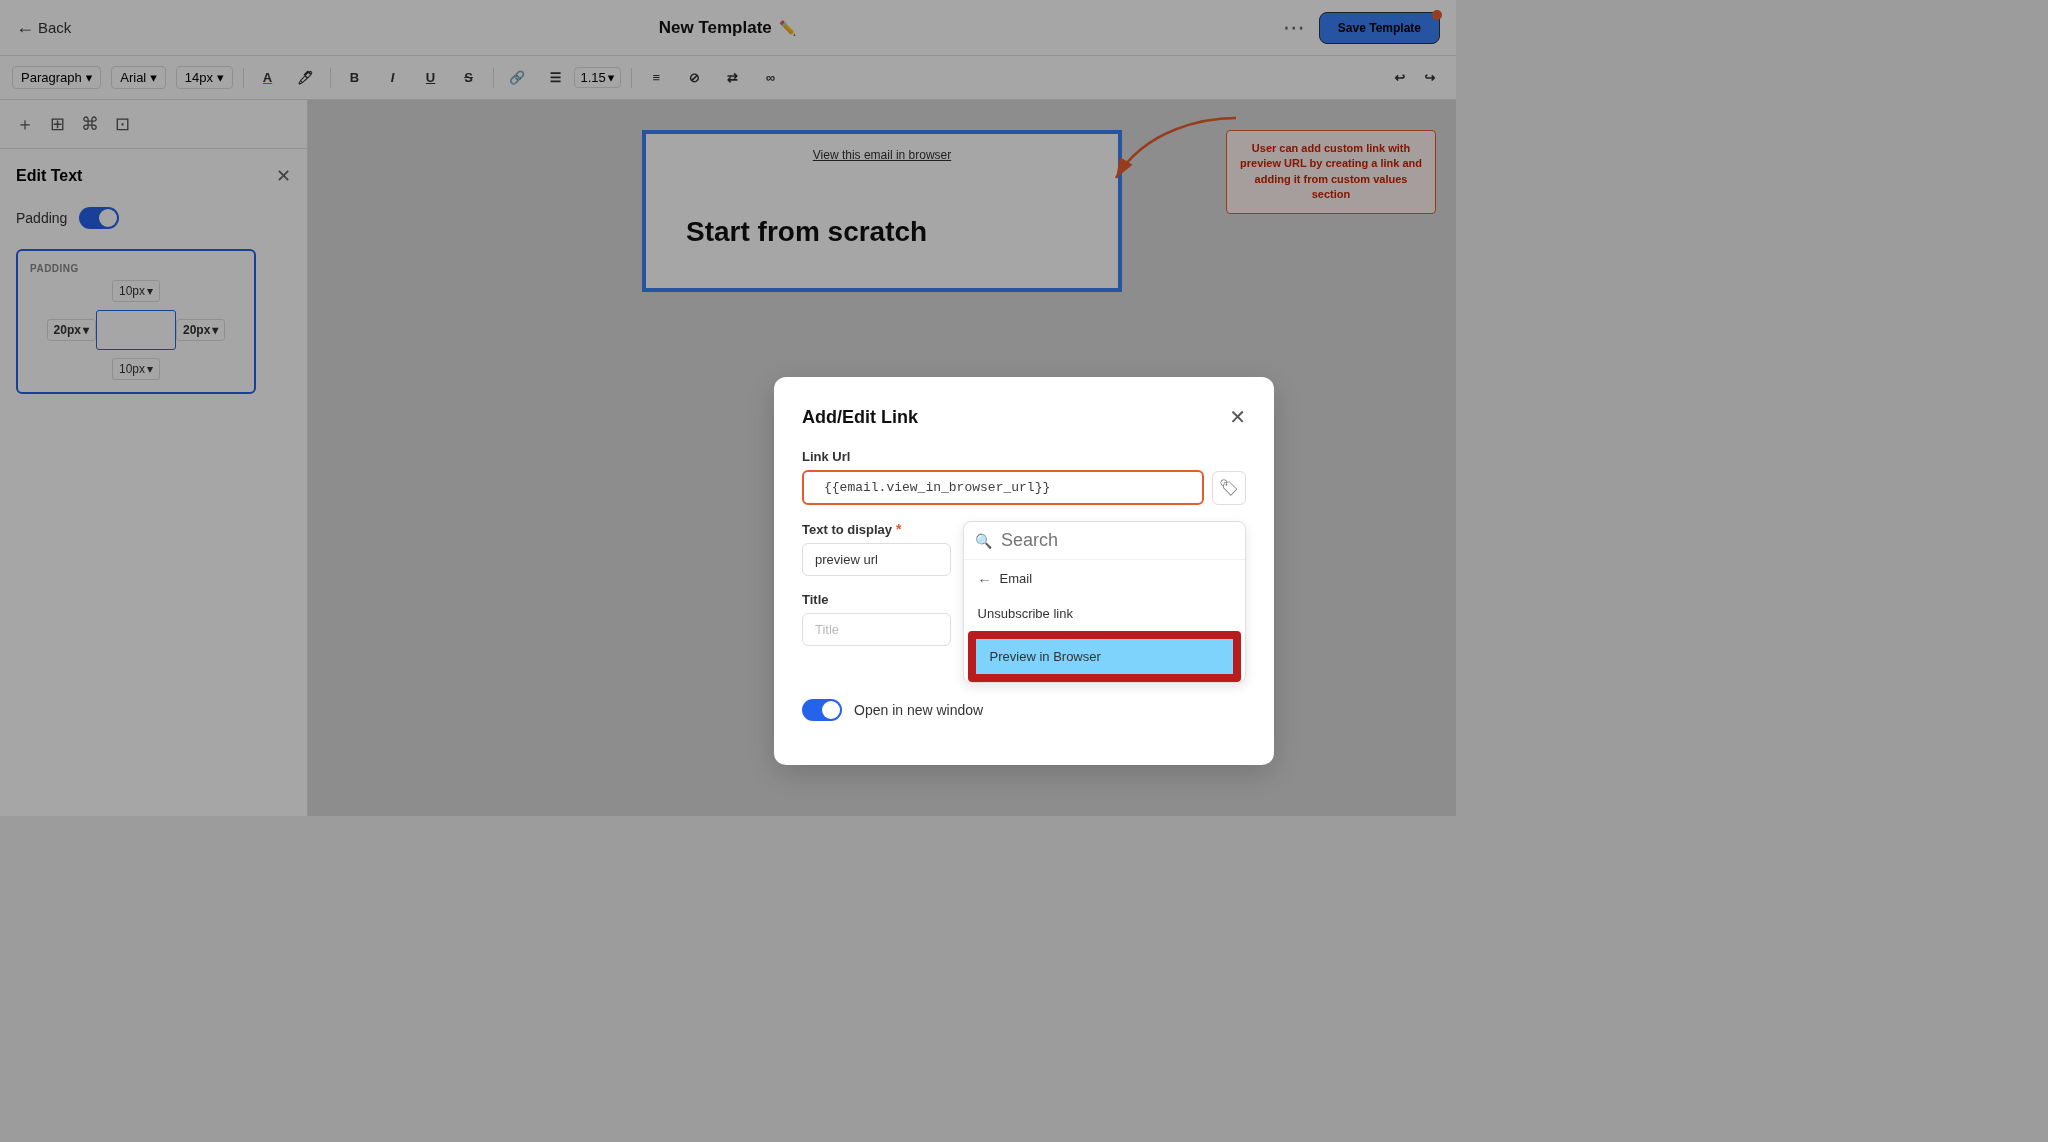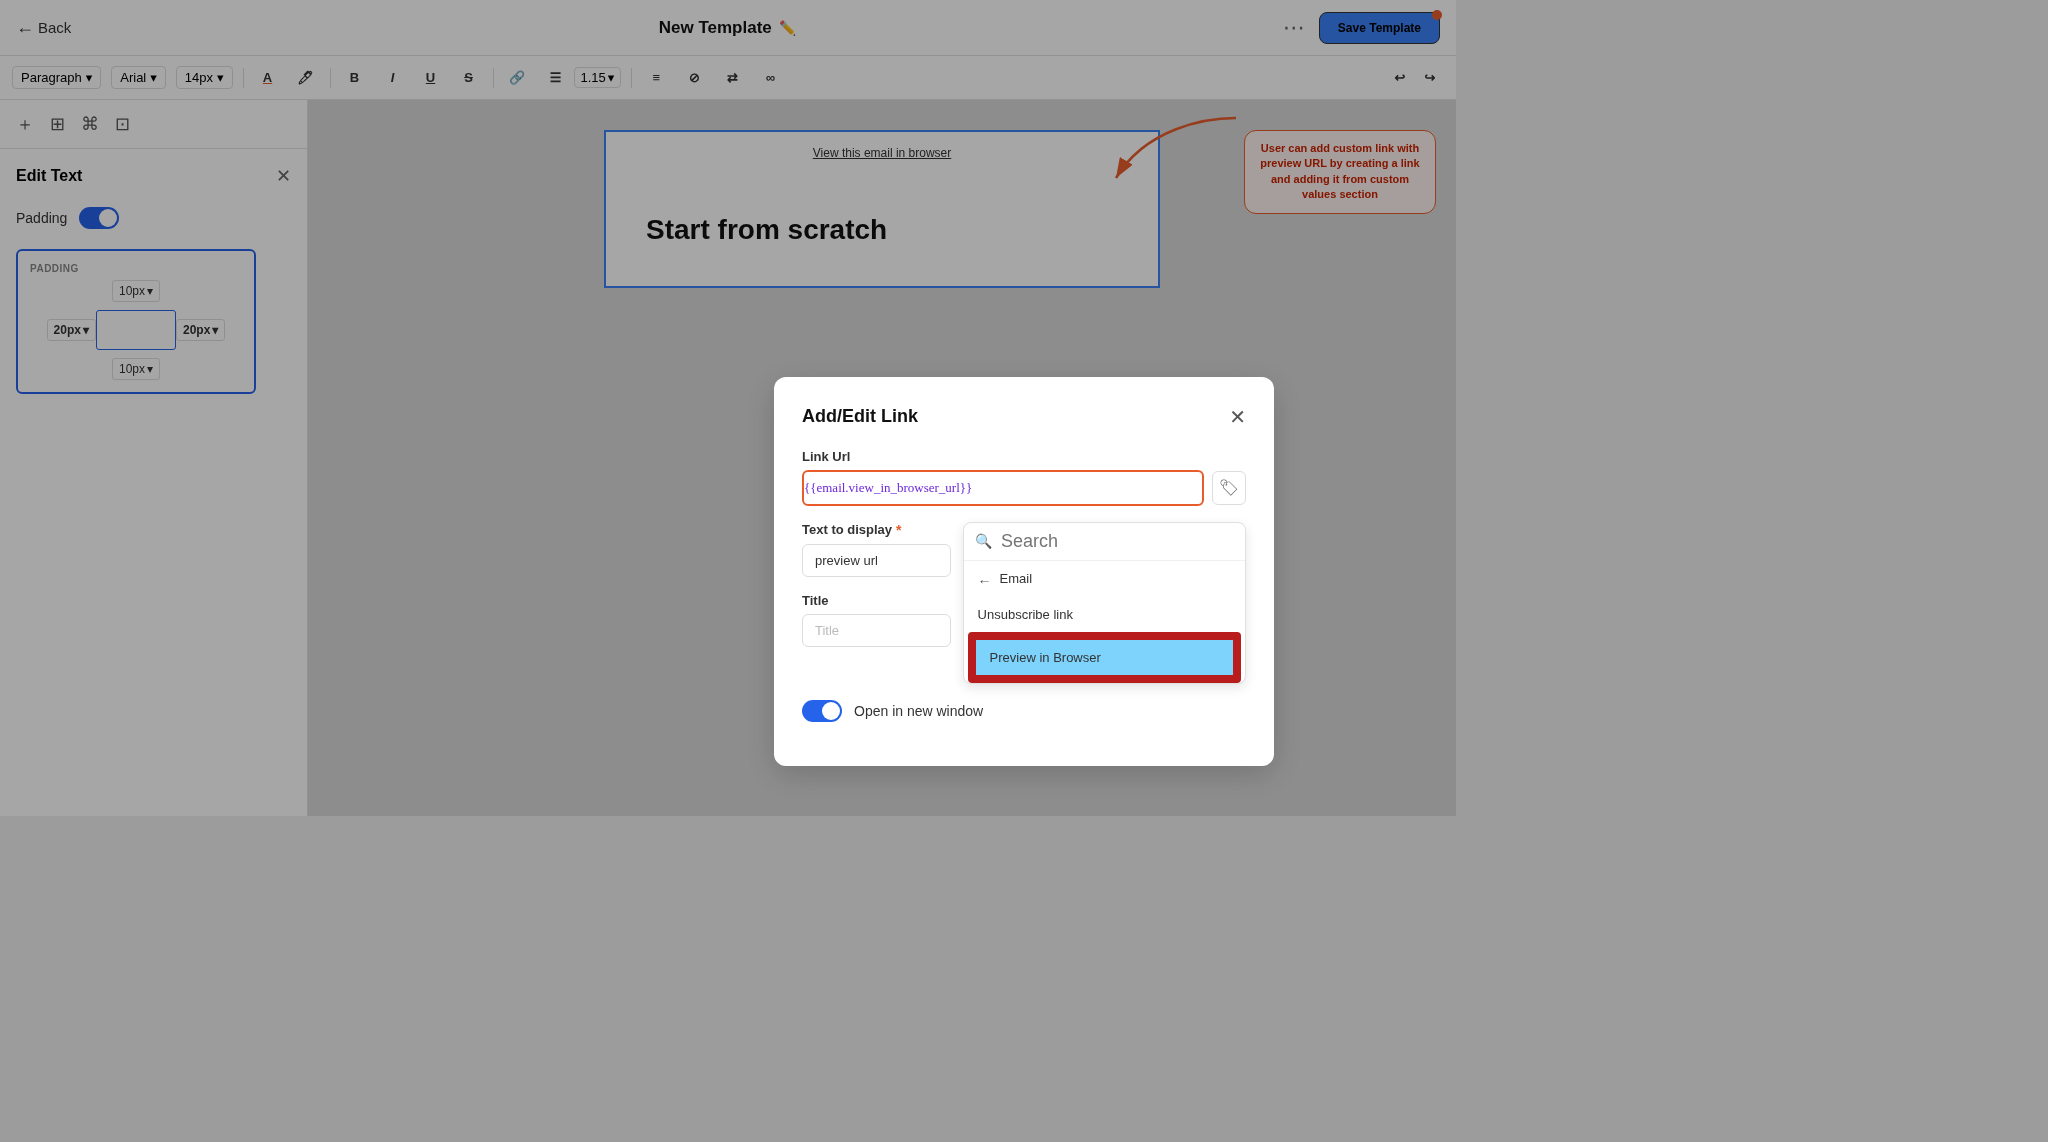--- a/index.html
+++ b/index.html
@@ -162,23 +162,23 @@
       right: 0;
       bottom: 0;
       background: #d9d9d9;
       overflow: auto;
       display: flex;
       align-items: flex-start;
       justify-content: center;
       padding-top: 30px;
     }
     .email-canvas {
-      width: 556px;
+      width: 480px;
       background: #0ea5e9;
-      border: 2px solid #3b82f6;
+      border: 4px solid #3b82f6;
     }
     .email-header-link {
       text-align: center;
       padding: 14px;
       font-size: 12px;
       color: #333;
       text-decoration: underline;
       background: #fff;
     }
     .email-body {
@@ -191,23 +191,23 @@
       color: #111;
     }
 
     
     .annotation-box {
       position: absolute;
       top: 130px;
       right: 20px;
       background: #fff3f0;
       border: 1.5px solid #e85c2b;
-      border-radius: 12px;
+      border-radius: 4px;
       padding: 10px 12px;
-      width: 192px;
+      width: 210px;
       font-size: 11px;
       color: #cc2200;
       font-weight: 600;
       text-align: center;
       line-height: 1.4;
       z-index: 4;
     }
     
     .red-arrow {
       position: absolute;
@@ -248,24 +248,24 @@
     .modal-title { font-size: 18px; font-weight: 700; color: #111; }
     .modal-close { cursor: pointer; font-size: 20px; color: #555; border: none; background: none; }
     .form-group { margin-bottom: 16px; }
     .form-label { font-size: 13px; font-weight: 600; color: #333; margin-bottom: 6px; display: flex; align-items: center; gap: 4px; }
     .required-dot { color: #e85c2b; font-size: 14px; }
     .link-url-row { display: flex; align-items: center; gap: 8px; }
     .link-url-input {
       flex: 1;
       border: 2px solid #e85c2b;
       border-radius: 6px;
-      padding: 8px 0;
+      padding: 8px 20px;
       font-size: 13px;
-      font-family: Liberation Serif, serif;
-      color: #6d28d9;
+      font-family: Liberation Mono, monospace;
+      color: #404040;
       background: #fff;
       outline: none;
     }
     .tag-icon-btn {
       width: 34px;
       height: 34px;
       border: 1px solid #ddd;
       border-radius: 6px;
       display: flex;
       align-items: center;

